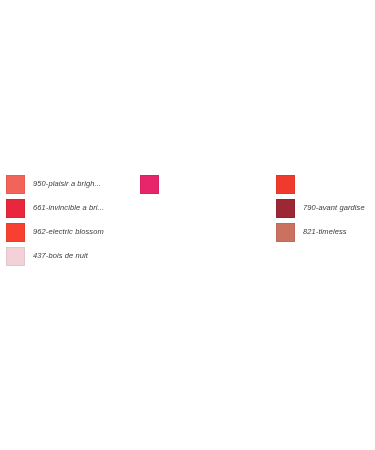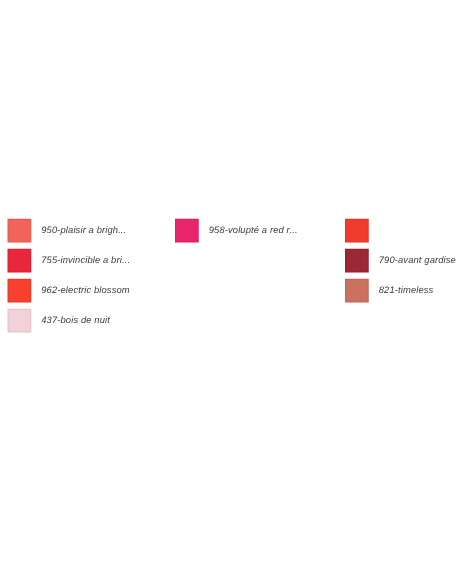--- a/index.html
+++ b/index.html
@@ -66,36 +66,35 @@
 
 <div id="legend-panel">
 
   <div class="legend-column col-1">
     <div class="legend-item">
       <span class="swatch" style="background: rgb(242, 99, 89);"></span>
       <span class="swatch-label">950-plaisir a brigh...</span>
     </div>
     <div class="legend-item">
       <span class="swatch" style="background: rgb(232, 38, 60);"></span>
-      <span class="swatch-label">755-invincible a bri...</span>
+      <span class="swatch-label">661-invincible a bri...</span>
     </div>
     <div class="legend-item">
       <span class="swatch" style="background: rgb(247, 64, 47);"></span>
       <span class="swatch-label">962-electric blossom</span>
     </div>
     <div class="legend-item">
       <span class="swatch" style="background: rgb(242, 210, 216);"></span>
       <span class="swatch-label">437-bois de nuit</span>
     </div>
   </div>
 
   <div class="legend-column col-2">
     <div class="legend-item">
       <span class="swatch" style="background: rgb(232, 37, 106);"></span>
-      <span class="swatch-label">958-volupté a red r...</span>
     </div>
   </div>
 
   <div class="legend-column col-3">
     <div class="legend-item">
       <span class="swatch" style="background: rgb(240, 59, 44);"></span>
     </div>
     <div class="legend-item">
       <span class="swatch" style="background: rgb(156, 39, 53);"></span>
       <span class="swatch-label">790-avant gardise</span>

